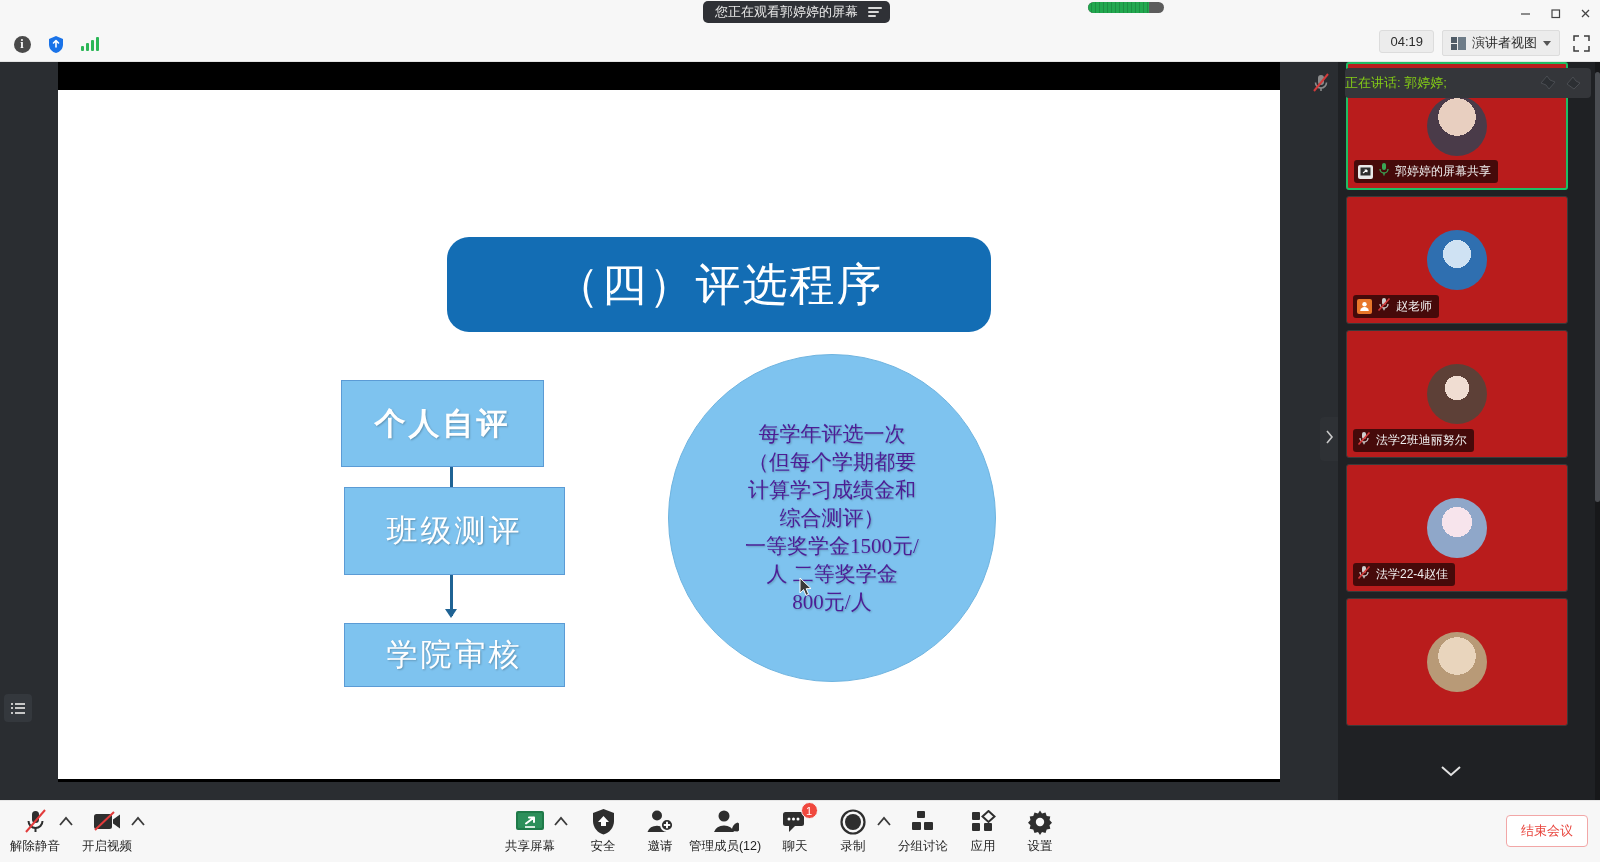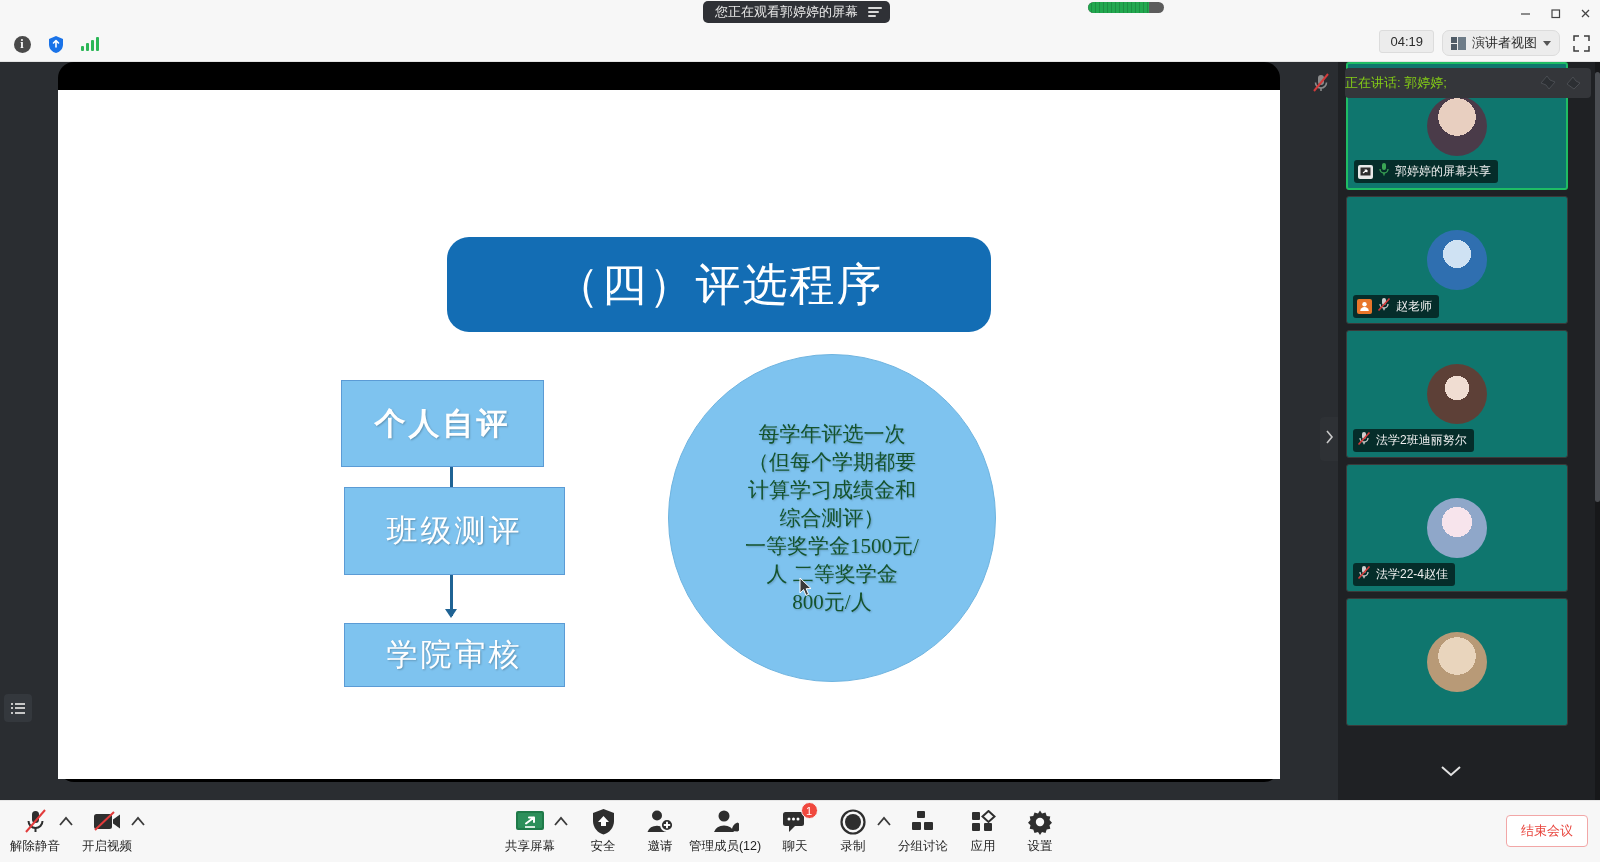--- a/index.html
+++ b/index.html
@@ -72,41 +72,40 @@
   .ic-net { display: flex; align-items: flex-end; gap: 2px; height: 14px; }
   .ic-net b { width: 3px; background: #2bb656; display: block; border-radius: 1px; }
 
   .ib-right { position: absolute; right: 6px; top: 4px; display: flex; align-items: flex-start; gap: 8px; }
   .timer-box {
     background: #ececec; border: 1px solid #dcdcdc; border-radius: 3px;
     padding: 3px 10px; font-size: 13px; color: #2b2b2b;
   }
   .viewbtn {
     display: flex; align-items: center; gap: 6px;
-    background: #ececec; border: 1px solid #dcdcdc; border-radius: 7px;
+    background: #ececec; border: 1px solid #dcdcdc; border-radius: 2px;
     padding: 3px 8px; font-size: 13px; color: #2b2b2b;
   }
   .viewbtn .vic {
     width: 15px; height: 13px; position: relative;
   }
   .viewbtn .vic .a { position: absolute; left:0; top:0; width:6px; height:6px; background:#4f5b66; }
   .viewbtn .vic .b { position: absolute; left:0; top:7px; width:6px; height:6px; background:#4f5b66; }
   .viewbtn .vic .c { position: absolute; left:7px; top:0; width:8px; height:13px; background:#6d7b87; }
   .caret-d { width: 0; height: 0; border-left: 4px solid transparent; border-right: 4px solid transparent; border-top: 5px solid #555; }
   .fullscr { width: 26px; height: 26px; display:flex; align-items:center; justify-content:center; }
 
   
   .stage {
     position: absolute; left: 0; top: 62px; width: 1338px; height: 738px;
     background: #2a2d31;
   }
   .shared-frame {
     position: absolute; left: 58px; top: 0px; width: 1222px; height: 720px;
     background: #000;
-    border-radius: 16px;
   }
   .slide {
     position: absolute; left: 0; top: 28px; width: 1222px; height: 689px;
     background: #ffffff;
   }
 
   .side-tool {
     position: absolute; left: 4px; top: 632px;
     width: 28px; height: 28px; border-radius: 4px;
     background: #34383d;
@@ -152,21 +151,21 @@
   .ah-2 { left: 387px; top: 519px; }
 
   .circle {
     position: absolute; left: 610px; top: 264px;
     width: 328px; height: 328px; border-radius: 50%;
     background: #7ec3ef; border: 1px solid #6fb4e0;
     display: flex; align-items: center; justify-content: center;
     text-align: center;
   }
   .circle-text {
-    color: #14532d; font-size: 21px; line-height: 28px;
+    color: #4c1d95; font-size: 21px; line-height: 28px;
     font-family: "Liberation Serif", "DejaVu Serif", serif;
     text-shadow: 1px 1px 2px rgba(0,0,0,.22);
     padding: 0 18px; white-space: pre-line;
   }
 
   .cursor {
     position: absolute; left: 741px; top: 487px; z-index: 30;
   }
 
   
@@ -174,21 +173,21 @@
     position: absolute; left: 1338px; top: 62px; width: 262px; height: 738px;
     background: #1f2124;
   }
   .rpanel-scroll {
     position: absolute; left: 4px; top: 0; width: 258px; height: 738px;
     overflow: hidden;
   }
   .tile {
     position: relative; margin: 0 2px 6px 4px;
     width: 222px; height: 128px;
-    background: #0f766e; border: 1px solid #3a3a3a; border-radius: 3px;
+    background: #b91c1c; border: 1px solid #3a3a3a; border-radius: 3px;
     overflow: hidden;
   }
   .tile.active { border: 2px solid #1fbd64; }
   .tile .avatar {
     position: absolute; left: 50%; top: 50%; transform: translate(-50%,-50%);
     width: 60px; height: 60px; border-radius: 50%;
     background-size: cover; background-position: center;
     overflow: hidden;
   }
   .tile .namebar {

